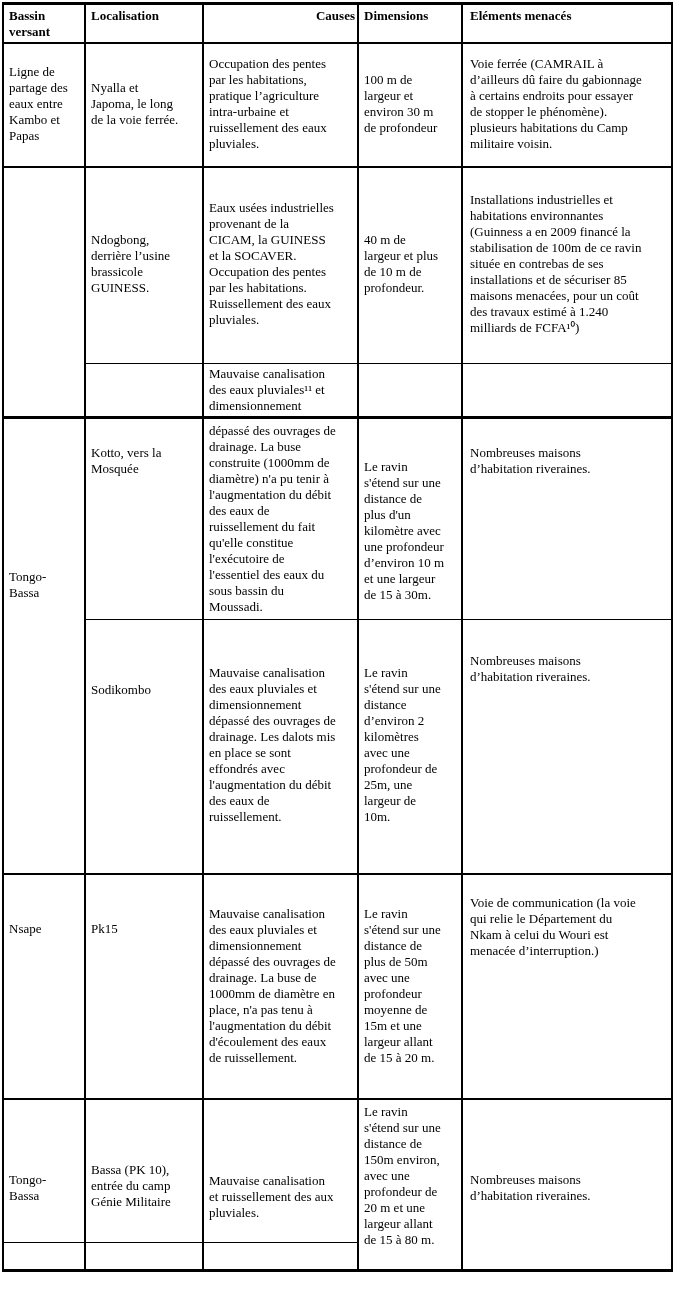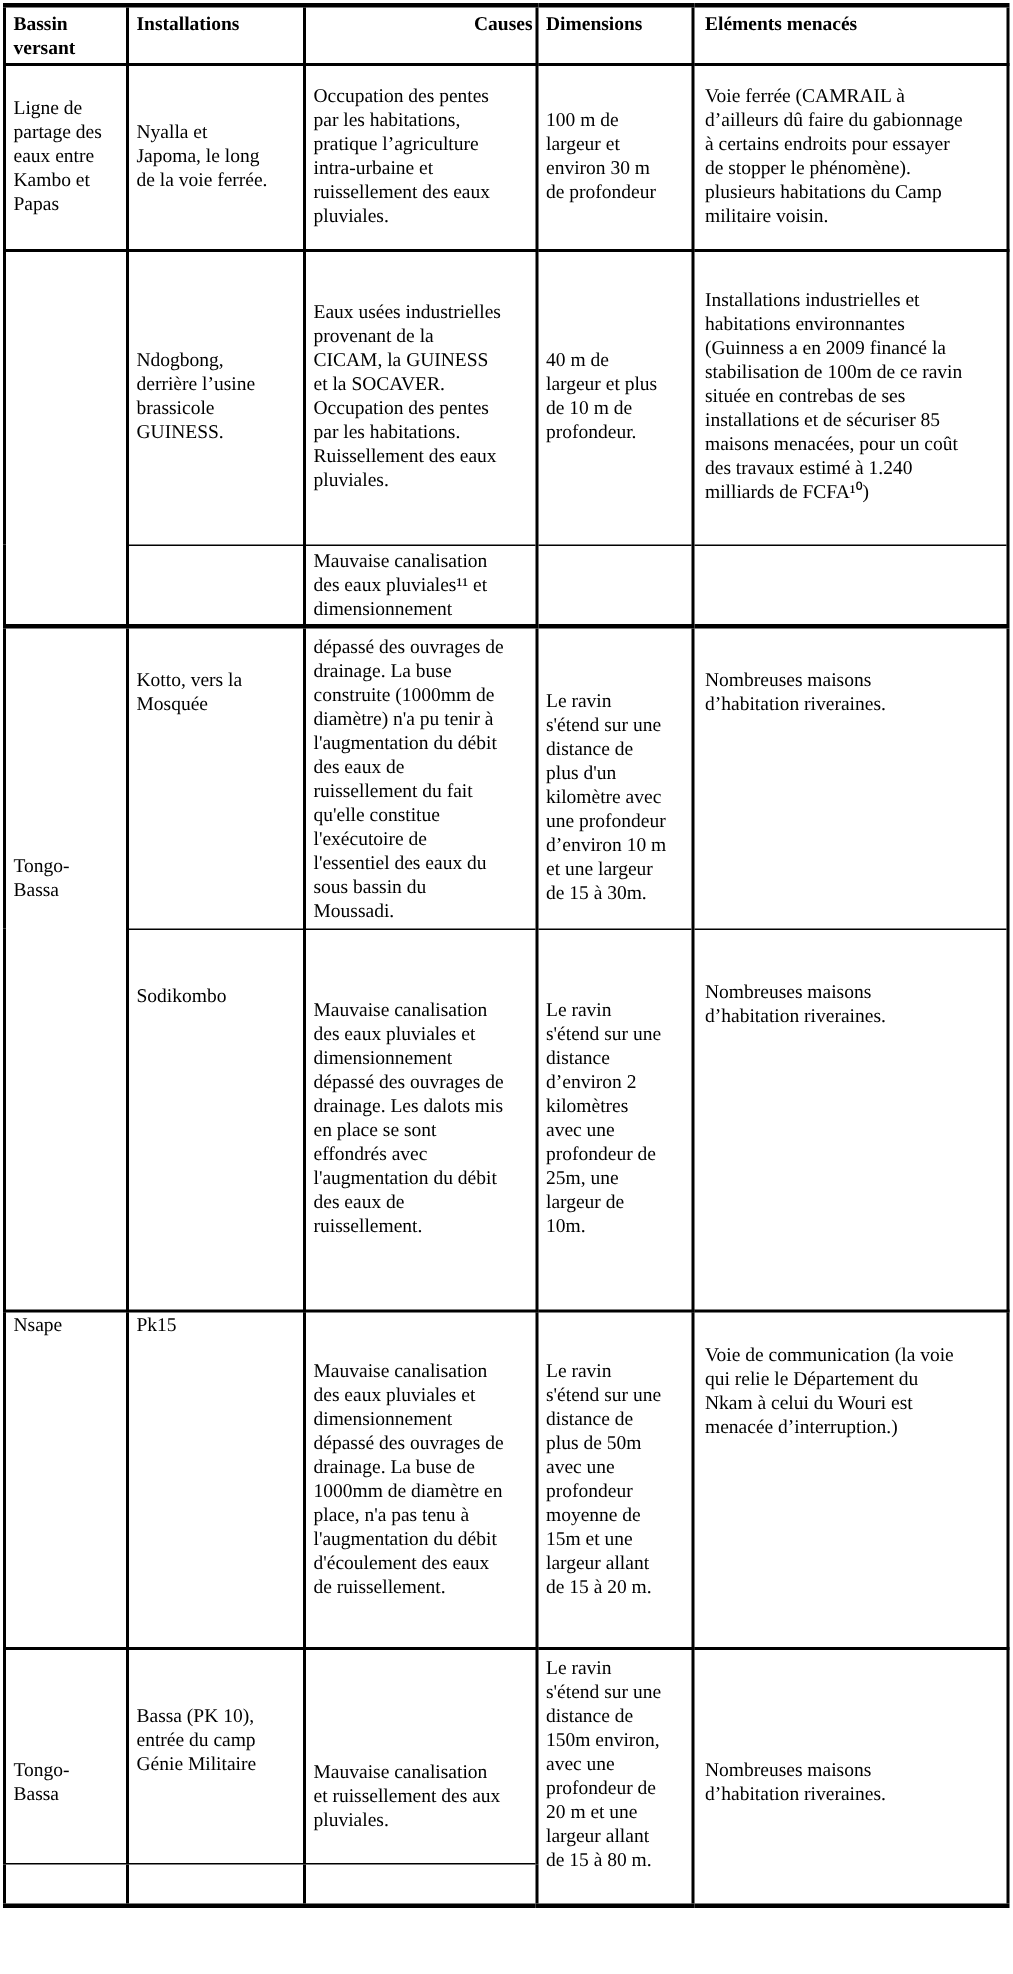--- a/index.html
+++ b/index.html
@@ -23,21 +23,21 @@
   tr.r-b1{height:196px;}
   tr.r-b2{height:52px;}
   tr.r-c1{height:202px;}
   tr.r-c2{height:255px;}
   tr.r-d{height:225px;}
   tr.r-e1{height:143px;}
   tr.r-e2{height:28px;}
   .vt{vertical-align:top;}
   .pt2{padding-top:2px;}  .pt4{padding-top:4px;}   .pt20{padding-top:20px;}
   .pt33{padding-top:33px;}.pt38{padding-top:26px;} .pt40{padding-top:40px;}
-  .pt46{}.pt70{padding-top:36px;} .pt72{padding-top:72px;}
+  .pt46{padding-top:46px;}.pt70{padding-top:62px;} .pt72{padding-top:72px;}
   .pt73{padding-top:73px;}.pt150{padding-top:150px;}
   .thin-top{border-top-width:1px;}
   .thin-bottom{border-bottom-width:1px;}
   .thick-top{border-top-width:3px;}
   .thick-bottom{border-bottom-width:3px;}
   .frame-bottom{border-bottom-width:3px;}
 </style>
 </head>
 <body>
 
@@ -47,21 +47,21 @@
       <col style="width:118px">
       <col style="width:155px">
       <col style="width:104px">
       <col style="width:210px">
   </colgroup>
 
   <tbody>
       <tr class="r-head">
     <th>Bassin
 versant</th>
-    <th>Installations</th>
+    <th>Localisation</th>
     <th class="center">Causes</th>
     <th>Dimensions</th>
     <th class="cl5">Eléments menacés</th>
   </tr>
 
   <tr class="r-a">
     <td>Ligne de
 partage des
 eaux entre
 Kambo et

